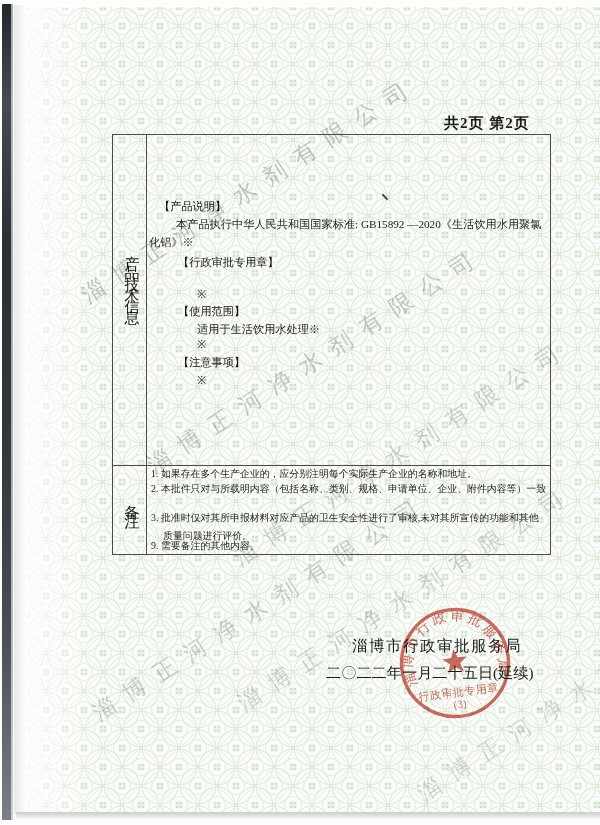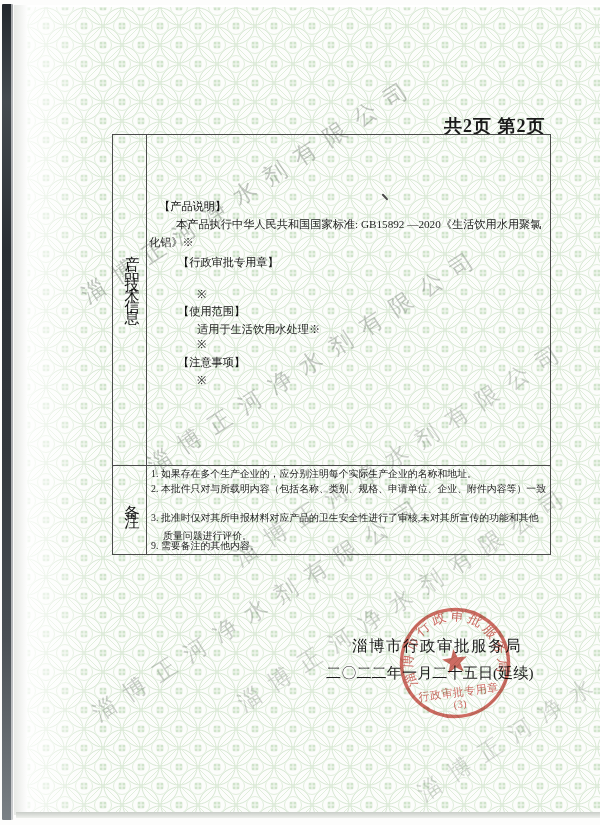--- a/index.html
+++ b/index.html
@@ -17,21 +17,21 @@
   .pattern-wrap svg{display:block;}
   .page-fade{position:absolute;left:27px;top:7px;width:70px;height:806px;
              background:linear-gradient(90deg,rgba(255,255,255,.75),rgba(255,255,255,0));}
   .page-edge{position:absolute;left:16px;top:812px;width:584px;height:6px;
              background:linear-gradient(180deg,#c9cdc8,#eef0ec);}
   
   .wm{position:absolute;white-space:nowrap;font-size:23px;letter-spacing:13px;
       color:rgba(104,114,105,0.42);transform:rotate(-33deg);transform-origin:left center;
       font-family:"Liberation Serif","DejaVu Serif",serif;}
   
-  .page-indicator{position:absolute;left:444px;top:114px;font-size:18px;font-weight:bold;
+  .page-indicator{position:absolute;left:444px;top:114px;font-size:15px;font-weight:bold;
                   letter-spacing:1px;color:#1a1a1a;}
   
   .cert-table{position:absolute;left:112px;top:134px;width:437px;height:419px;
               border:1.6px solid #4b4b4b;}
   .col-divider{position:absolute;left:33px;top:0;width:1.4px;height:100%;background:#4b4b4b;}
   .row-divider{position:absolute;left:0;top:330px;width:100%;height:1.4px;background:#4b4b4b;}
   .vlabel{position:absolute;writing-mode:vertical-rl;text-orientation:upright;color:#111;}
   .vlabel.product{left:9px;top:108px;font-size:15px;letter-spacing:11px;}
   .vlabel.remarks{left:8px;top:27px;font-size:15.5px;letter-spacing:7px;}
   .row1{position:absolute;left:34px;top:0;right:0;height:330px;}

